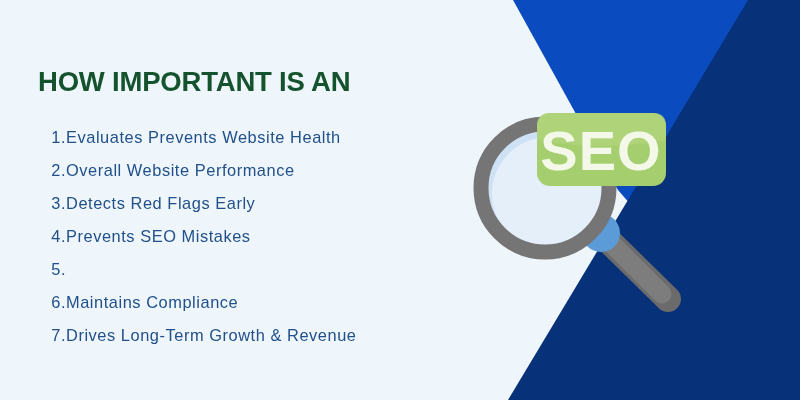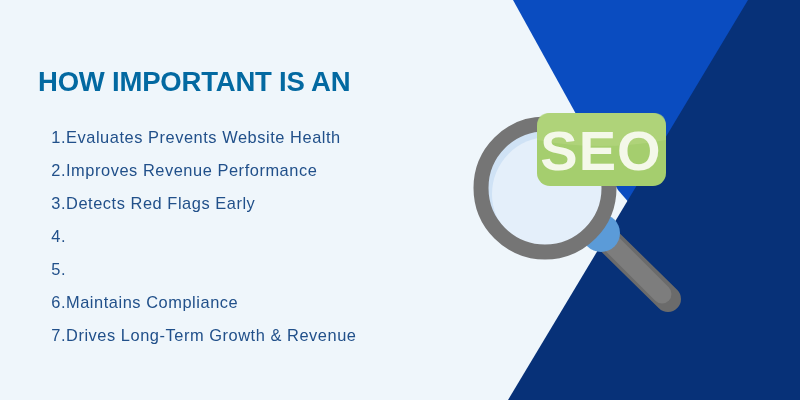--- a/index.html
+++ b/index.html
@@ -34,21 +34,21 @@
 
   #page-title {
     position: absolute;
     left: 38px;
     top: 44px;
     width: 420px;
     font-size: 27.5px;
     font-weight: bold;
     line-height: 1.42;
     letter-spacing: -0.2px;
-    color: #0369a1;
+    color: #14532d;
     text-transform: uppercase;
   }
   #page-title .title-line {
     display: block;
     white-space: nowrap;
   }
 
   #benefits-list {
     position: absolute;
     left: 44px;
@@ -131,28 +131,29 @@
       <span class="title-line">How Important Is An</span>
     </h1>
 
     <ol id="benefits-list">
       <li class="list-item">
         <span class="item-number">1.</span>
         <span class="item-label">Evaluates Prevents Website Health</span>
       </li>
       <li class="list-item">
         <span class="item-number">2.</span>
-        <span class="item-label">Improves Revenue Performance</span>
+        <span class="item-label">Overall Website Performance</span>
       </li>
       <li class="list-item">
         <span class="item-number">3.</span>
         <span class="item-label">Detects Red Flags Early</span>
       </li>
       <li class="list-item">
         <span class="item-number">4.</span>
+        <span class="item-label">Prevents SEO Mistakes</span>
       </li>
       <li class="list-item">
         <span class="item-number">5.</span>
       </li>
       <li class="list-item">
         <span class="item-number">6.</span>
         <span class="item-label">Maintains Compliance</span>
       </li>
       <li class="list-item">
         <span class="item-number">7.</span>

